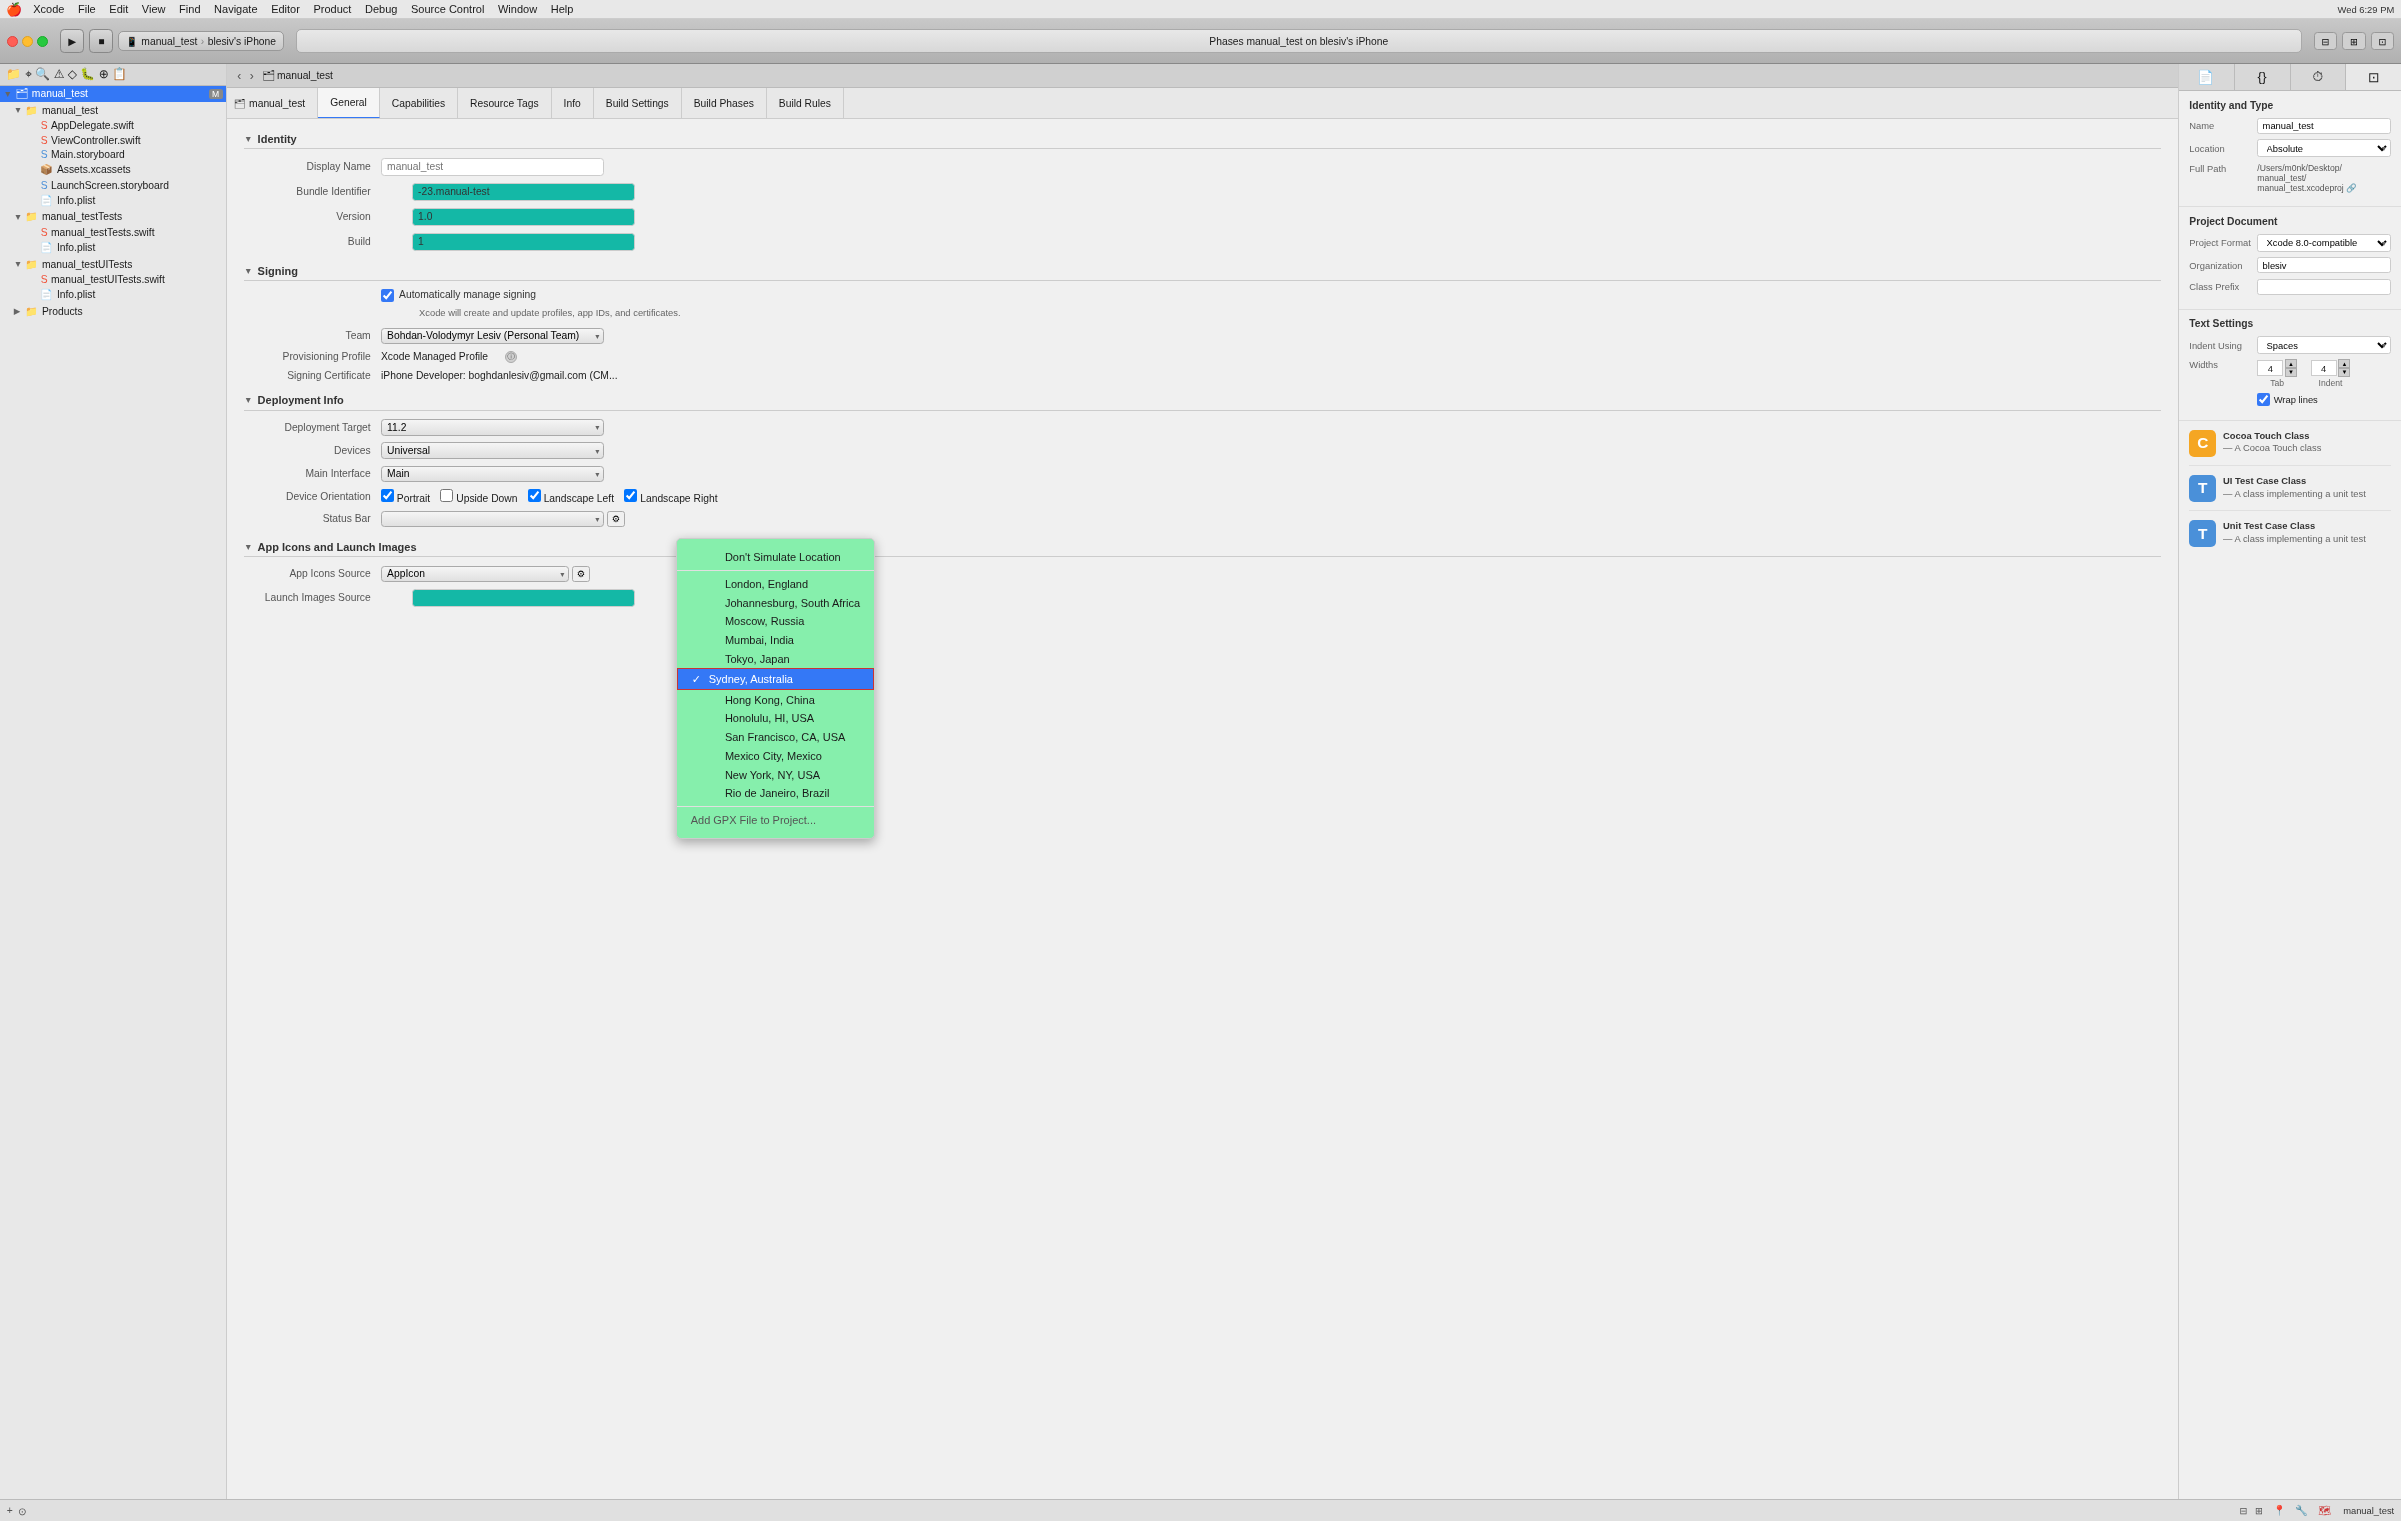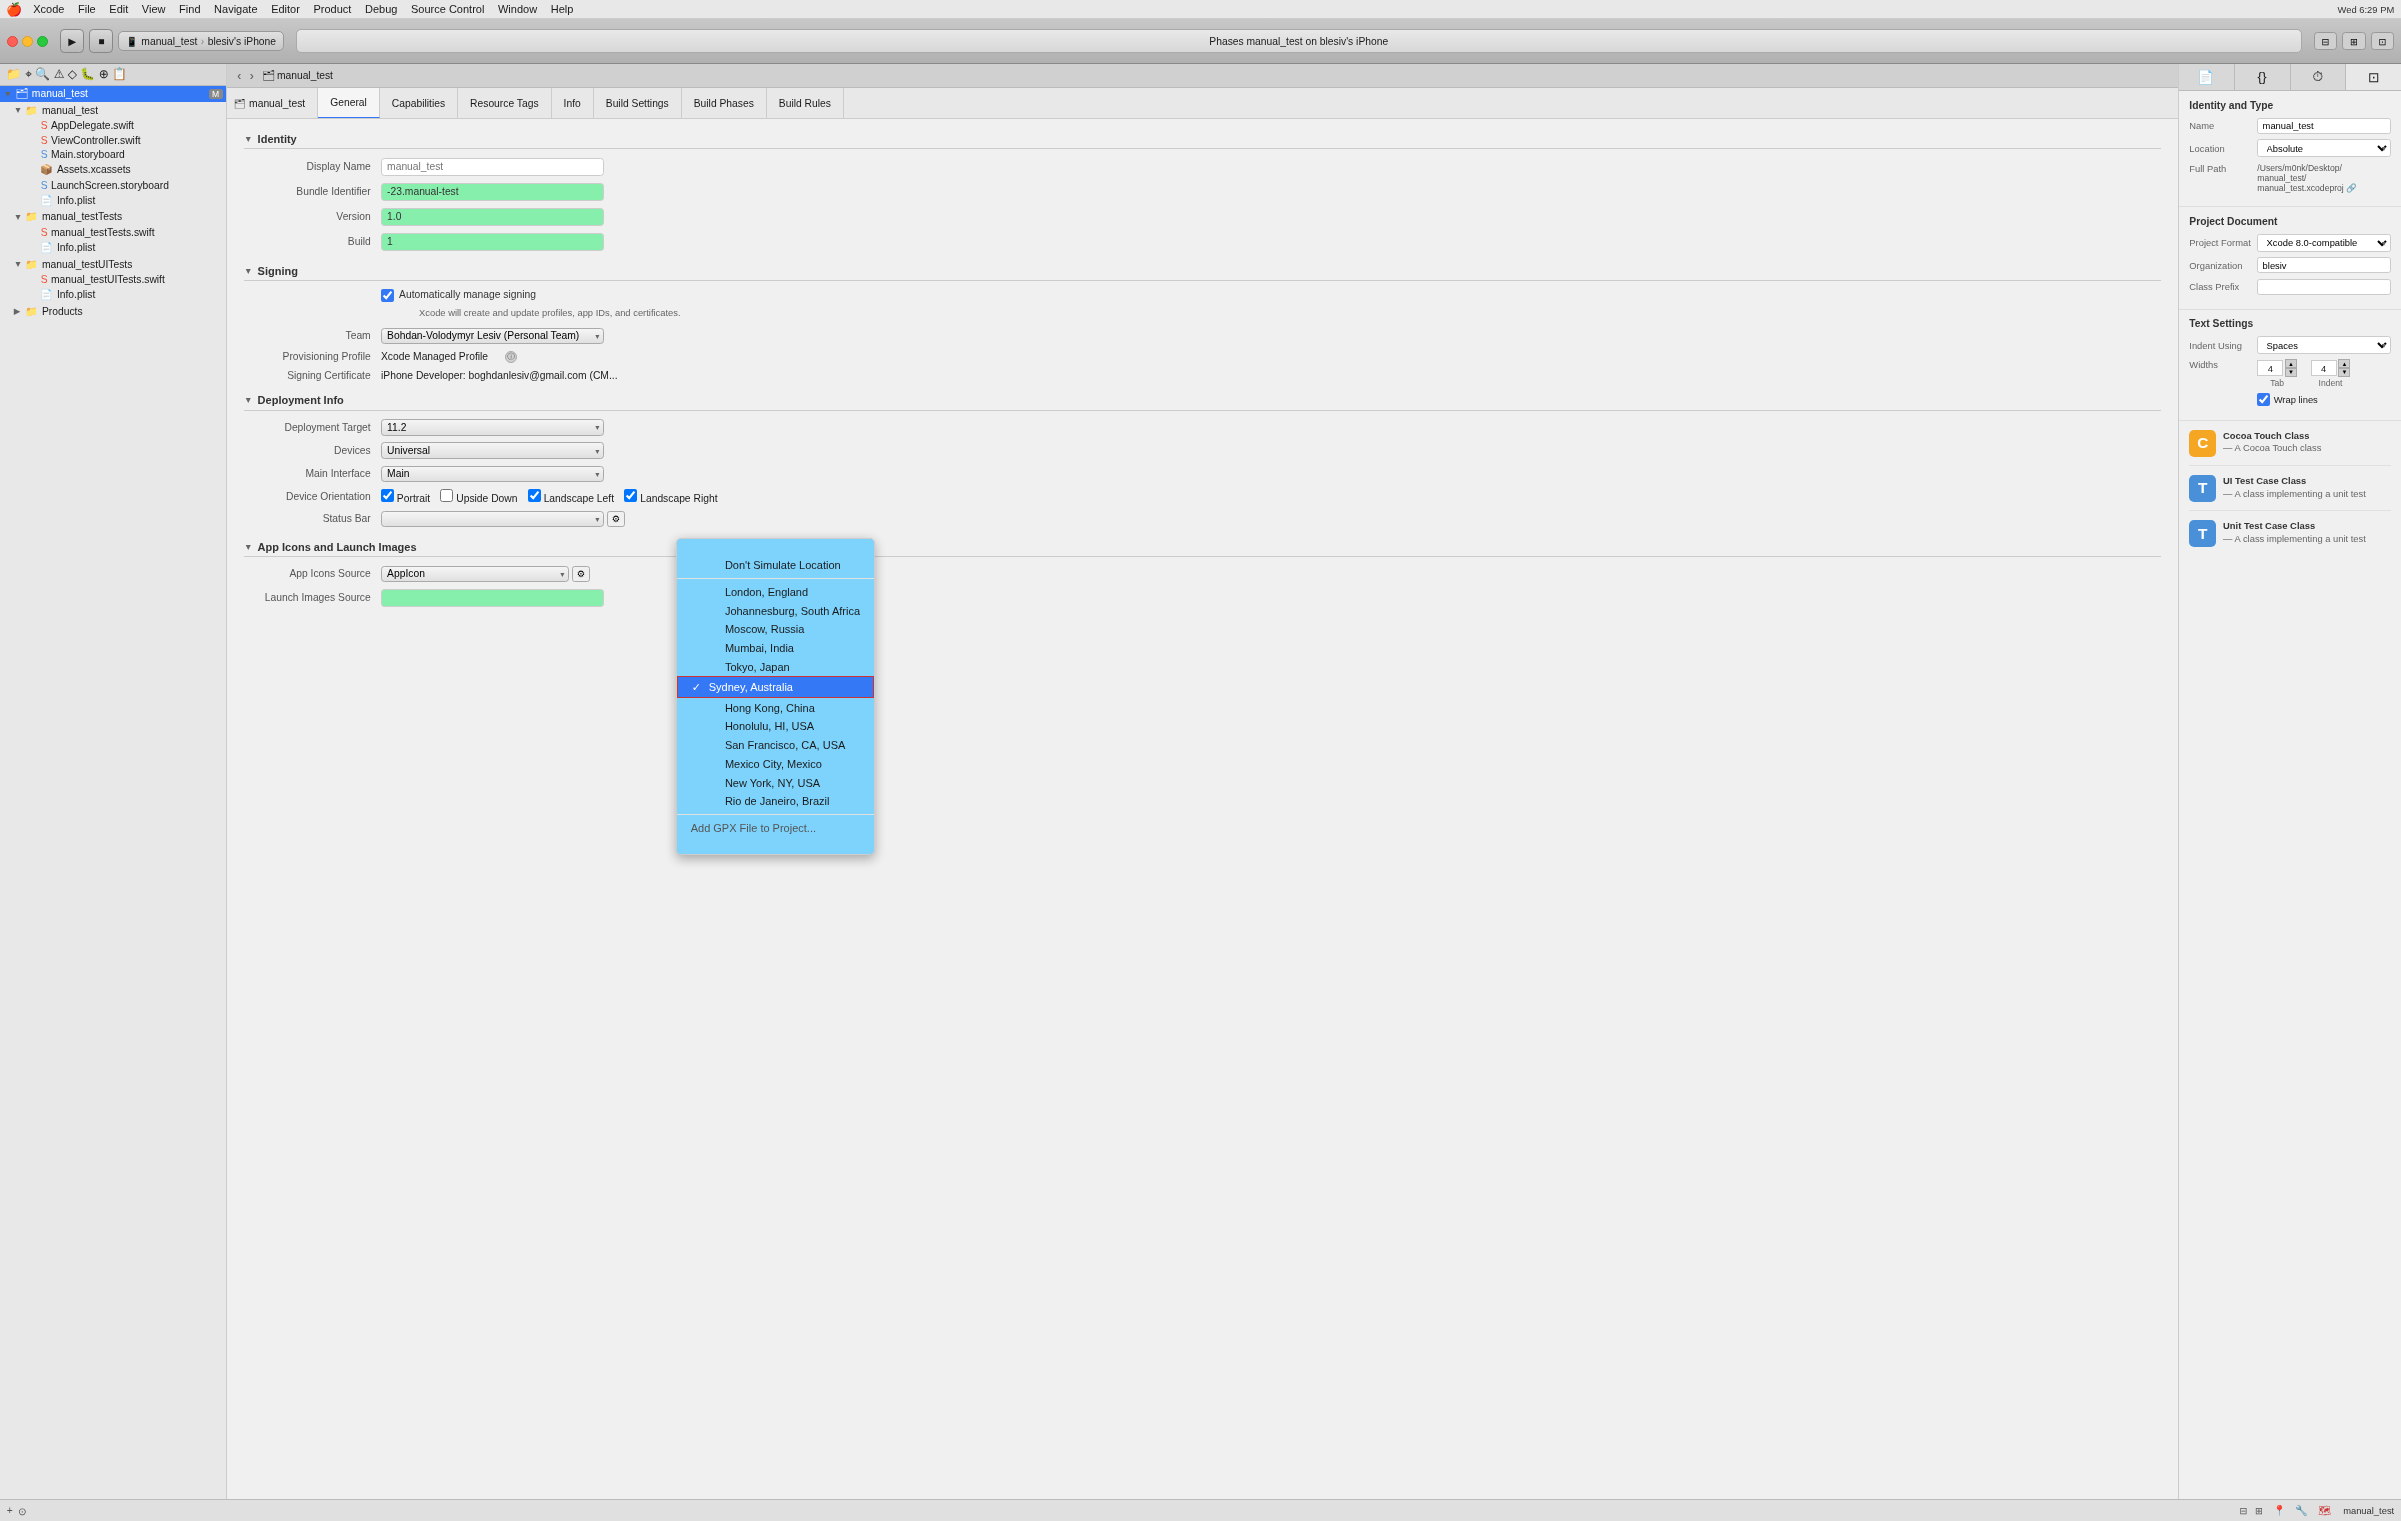--- a/index.html
+++ b/index.html
@@ -74,40 +74,40 @@
     
     .content-area { flex: 1; overflow-y: auto; background: #f0f0f0; padding: 13.7px 17px; position: relative; }
 
     
     .section { margin-bottom: 13.7px; }
     .section-header { display: flex; align-items: center; gap: 5.1px; font-size: 11px; font-weight: 600; color: #333; margin-bottom: 8.6px; padding-bottom: 3.4px; border-bottom: 0.9px solid #ccc; }
     .section-arrow { font-size: 8.6px; color: #666; }
     .form-row { display: flex; align-items: center; margin-bottom: 6.8px; }
     .form-label { width: 137px; text-align: right; color: #555; font-size: 10.3px; padding-right: 10.3px; flex-shrink: 0; }
     .form-input { flex: 1; max-width: 223px; border: 0.9px solid #ccc; border-radius: 3.4px; padding: 2.6px 5.1px; font-size: 10.3px; background: white; color: #888; }
-    .form-input-dark { background: #86efac; color: #333; }
+    .form-input-dark { background: #14b8a6; color: #333; margin-left: 31px; }
 
     
     .checkbox-row { display: flex; align-items: flex-start; margin-bottom: 5.1px; }
     .checkbox-label { margin-left: 5.1px; font-size: 10.3px; color: #333; }
     .signing-sub { color: #666; font-size: 9.4px; margin-left: 19px; max-width: 257px; line-height: 1.4; }
     .form-select { border: 0.9px solid #aaa; border-radius: 3.4px; padding: 1.7px 17px 1.7px 5.1px; font-size: 10.3px; background: linear-gradient(to bottom, #f5f5f5, #e0e0e0); appearance: none; cursor: pointer; position: relative; }
     .select-wrapper { position: relative; display: inline-block; }
     .select-wrapper::after { content: '▼'; font-size: 6.8px; position: absolute; right: 3.4px; top: 50%; transform: translateY(-50%); pointer-events: none; color: #666; }
 
     
     .location-dropdown {
       position: absolute;
-      background: #7dd3fc;
+      background: #86efac;
       border: 0.9px solid #ccc;
       border-radius: 5.1px;
       box-shadow: 0 3.4px 10.3px rgba(0,0,0,0.3);
       z-index: 100;
       min-width: 188px;
-      padding: 17px 0;
+      padding: 9px 0;
       left: 449px;
       top: 419px;
     }
     .dropdown-item { padding: 3.4px 13.7px; font-size: 11px; cursor: pointer; display: flex; align-items: center; gap: 5.1px; }
     .dropdown-item:not(.checked)::before { content: ''; width: 12px; display: inline-block; }
     .dropdown-item.highlighted { background: #3478f6; color: white; border: 1.7px solid #cc3333; }
     .dropdown-item.highlighted::before { content: '✓'; color: white; }
     .dropdown-separator { height: 0.9px; background: #e0e0e0; margin: 3.4px 0; }
     .dropdown-add { padding: 3.4px 13.7px; font-size: 11px; color: #555; cursor: pointer; }
 

